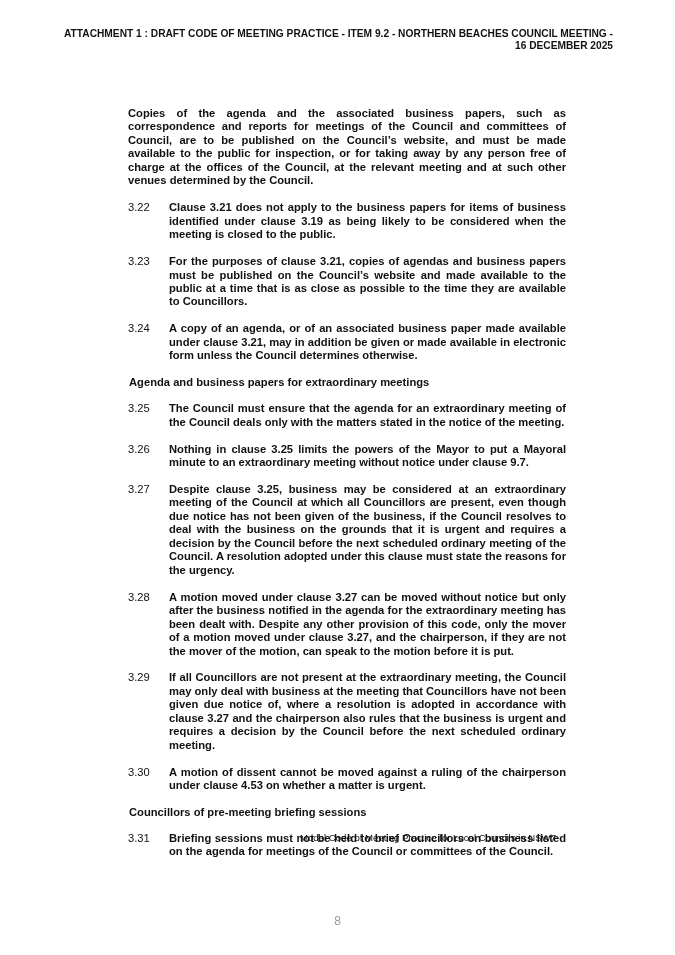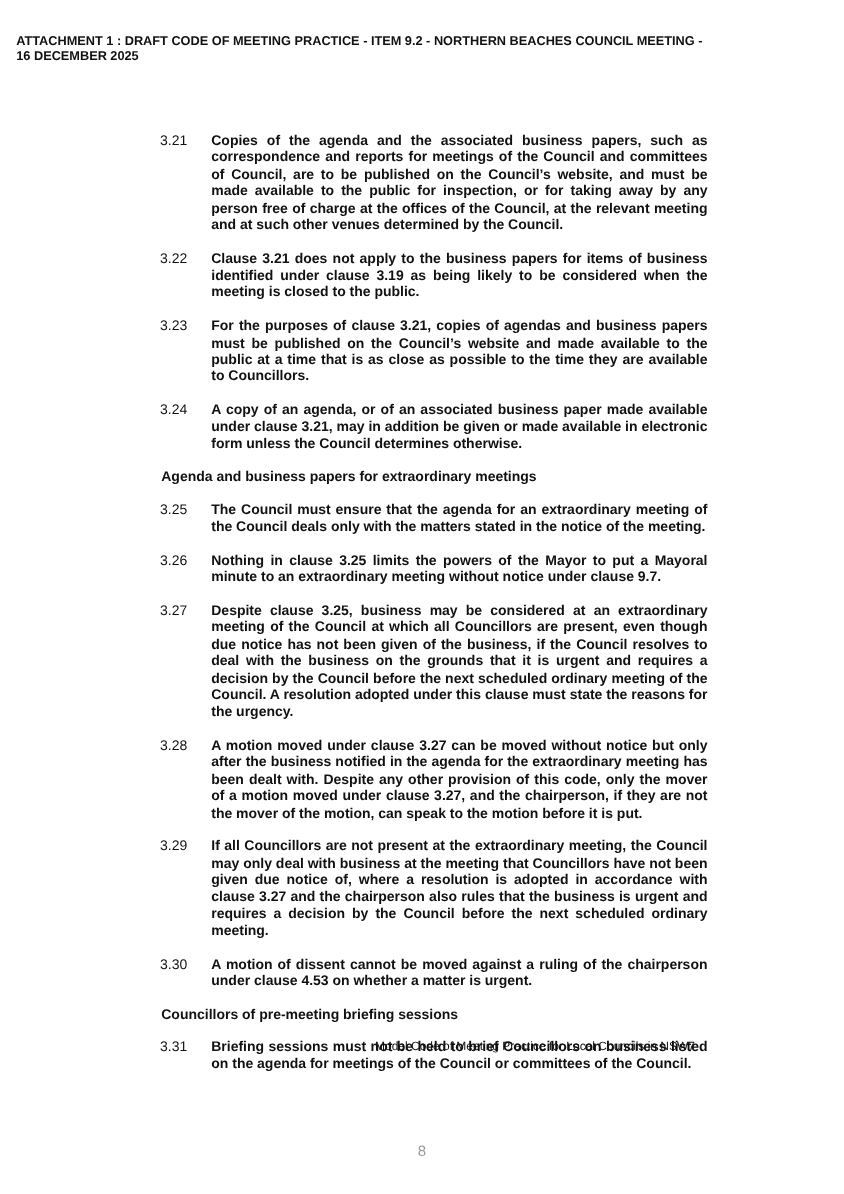--- a/index.html
+++ b/index.html
@@ -2,21 +2,21 @@
 <html><head>
 <meta charset="utf-8">
 <style>
   html, body { margin: 0; padding: 0; background: #ffffff; }
   body {
     width: 675px; height: 955px; position: relative; overflow: hidden;
     font-family: "Liberation Sans", sans-serif; color: #111111;
   }
   .header {
     position: absolute; top: 28px; right: 62px; width: 600px;
-    font-weight: bold; font-size: 10.2px; line-height: 12px;
+    text-align: right; font-weight: bold; font-size: 10.2px; line-height: 12px;
     color: #111;
   }
   .content {
     position: absolute; left: 128px; top: 107px; width: 438px;
     font-size: 11.2px; line-height: 13.45px;
   }
   .clause { display: flex; margin-bottom: 13.5px; }
   .clause .num { width: 41px; flex: 0 0 41px; }
   .clause .txt { flex: 1; text-align: justify; font-weight: bold; }
   .heading {
@@ -35,21 +35,20 @@
 </head>
 <body>
 
 <div class="header">
   <div>ATTACHMENT 1 : DRAFT CODE OF MEETING PRACTICE - ITEM 9.2 - NORTHERN BEACHES COUNCIL MEETING -</div>
   <div>16 DECEMBER 2025</div>
 </div>
 
 <div class="content">
   <div class="clause">
-    <div class="num">3.21</div>
     <div class="txt">Copies of the agenda and the associated business papers, such as correspondence and reports for meetings of the Council and committees of Council, are to be published on the Council’s website, and must be made available to the public for inspection, or for taking away by any person free of charge at the offices of the Council, at the relevant meeting and at such other venues determined by the Council.</div>
   </div>
   <div class="clause">
     <div class="num">3.22</div>
     <div class="txt">Clause 3.21 does not apply to the business papers for items of business identified under clause 3.19 as being likely to be considered when the meeting is closed to the public.</div>
   </div>
   <div class="clause">
     <div class="num">3.23</div>
     <div class="txt">For the purposes of clause 3.21, copies of agendas and business papers must be published on the Council’s website and made available to the public at a time that is as close as possible to the time they are available to Councillors.</div>
   </div>

